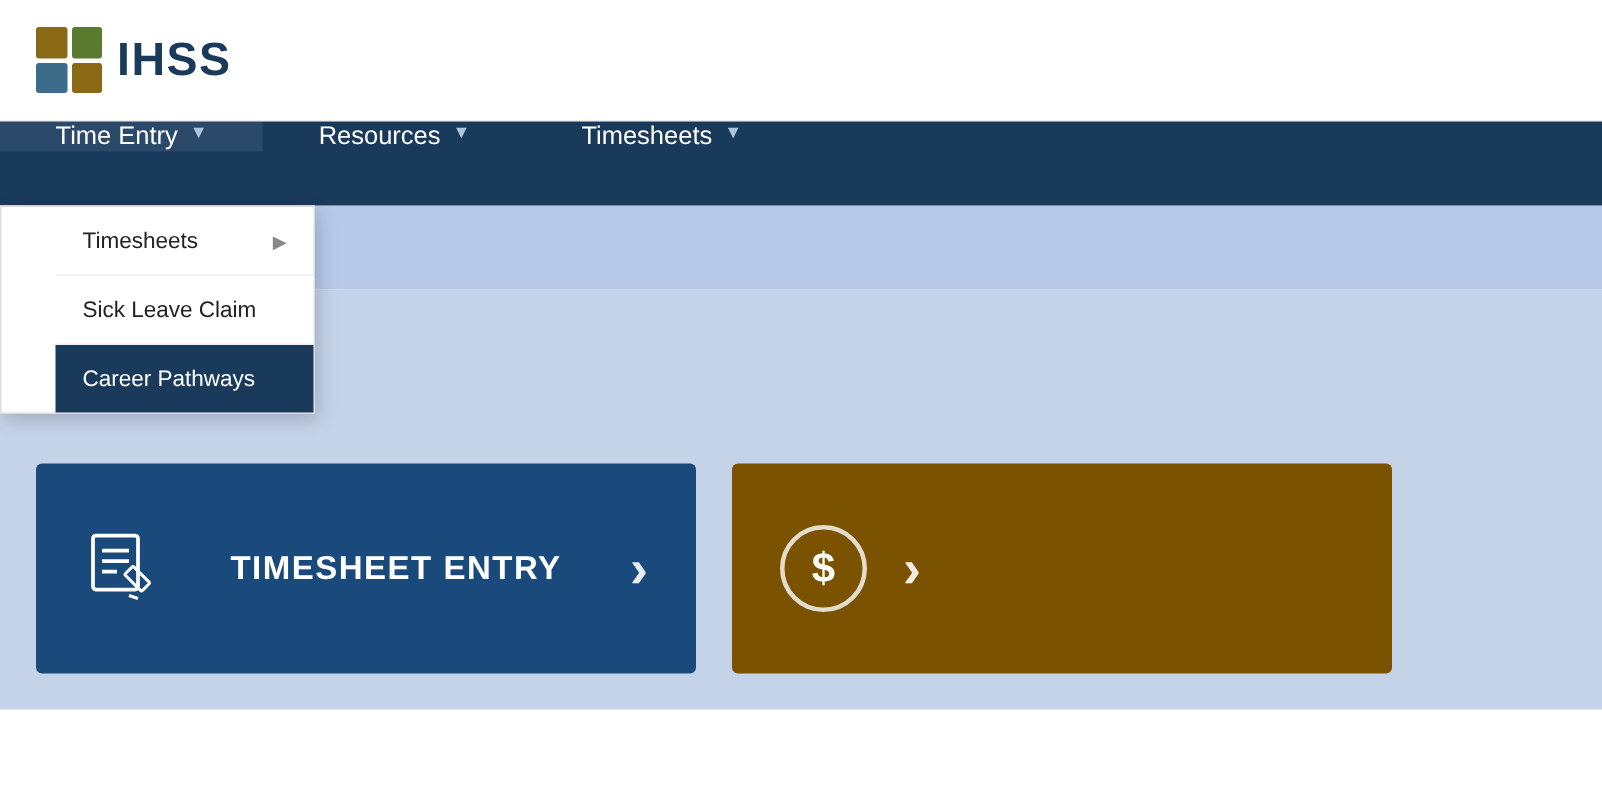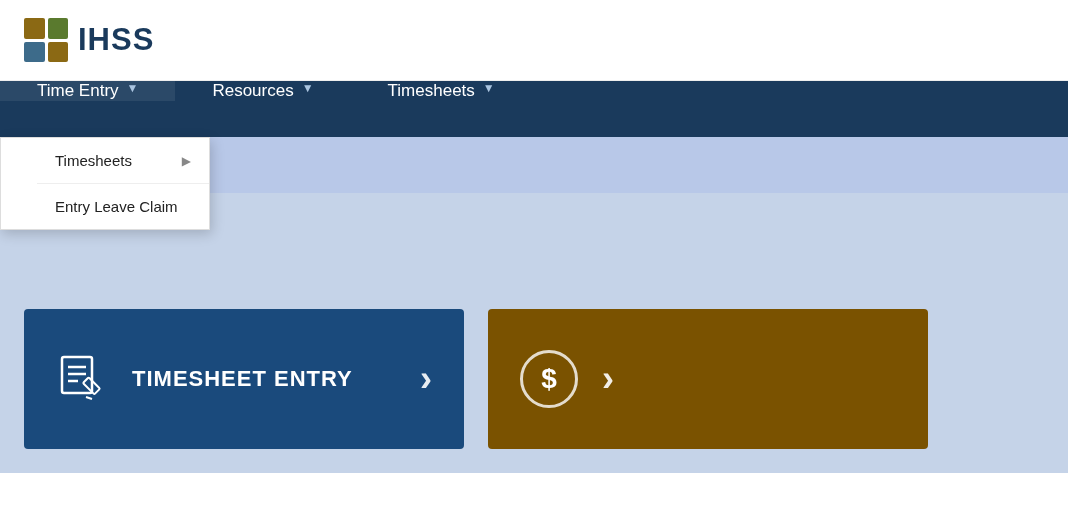--- a/index.html
+++ b/index.html
@@ -129,20 +129,21 @@
     .card {
       flex: 1;
       height: 140px;
       border-radius: 4px;
       display: flex;
       align-items: center;
       padding: 0 32px;
       gap: 24px;
       cursor: pointer;
       max-width: 440px;
+      text-align: center;
     }
     .card-blue { background: #1a4a7c; }
     .card-brown { background: #7a5200; }
     .card-icon-circle {
       width: 58px;
       height: 58px;
       border-radius: 50%;
       border: 3px solid rgba(255,255,255,0.8);
       display: flex;
       align-items: center;
@@ -197,21 +198,24 @@
       <span>Time Entry</span>
       <span class="arrow">▼</span>
     </div>
 
     <div class="dropdown-menu">
       <div class="menu-item">
         <span>Timesheets</span>
         <span class="sub-arrow">▶</span>
       </div>
       <div class="menu-item">
-        <span>Entry Leave Claim</span>
+        <span>Sick Leave Claim</span>
+      </div>
+      <div class="menu-item highlighted">
+        <span>Career Pathways</span>
       </div>
     </div>
   </div>
 
   <div class="nav-item">
     <span>Resources</span>
     <span class="arrow">▼</span>
   </div>
 
   <div class="nav-item">

